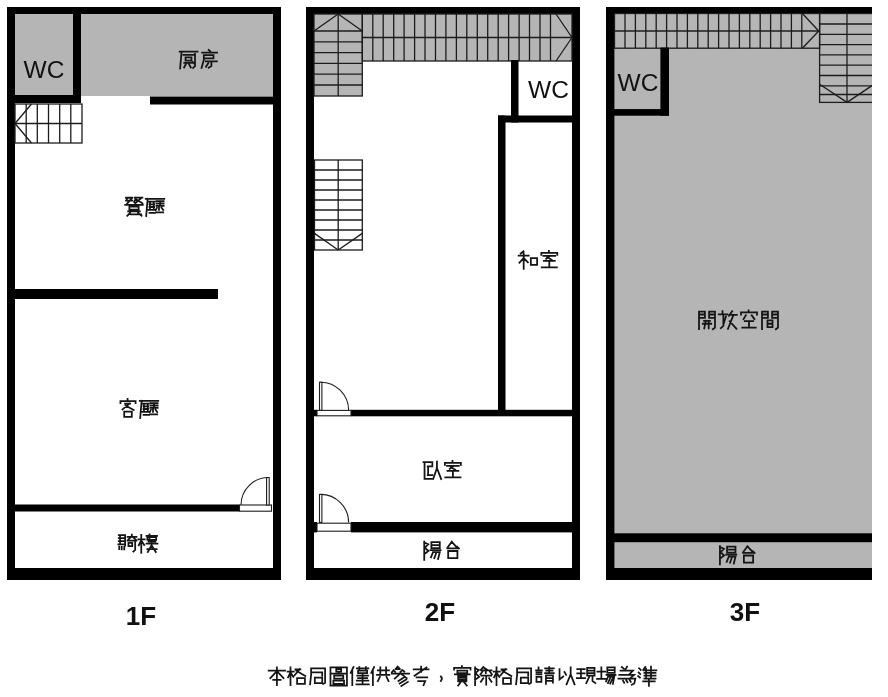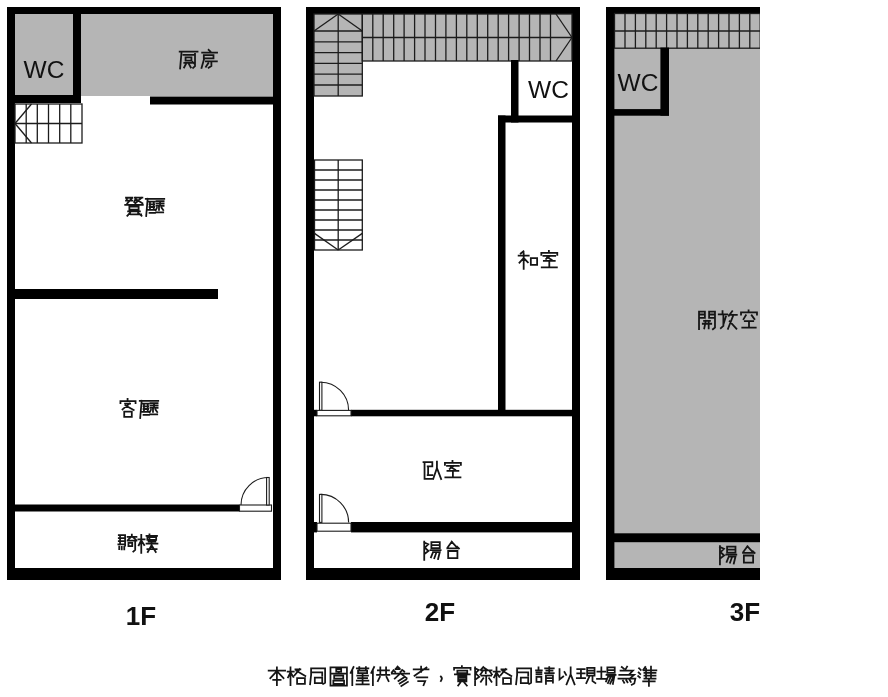--- a/index.html
+++ b/index.html
@@ -1,17 +1,17 @@
 <!DOCTYPE html>
 <html><head>
 <meta charset="utf-8">
 <title>Floor Plan</title>
 <style>
   html,body{margin:0;padding:0;background:#fff;}
-  #plan{position:relative;width:760px;height:697px;background:#fff;overflow:hidden;
+  #plan{position:relative;width:872px;height:697px;background:#fff;overflow:hidden;
         font-family:"Liberation Sans",sans-serif;}
 </style>
 </head>
 <body>
 
 <div id="plan">
 <svg width="888" height="697" viewBox="0 0 888 697">
 <rect x="0" y="0" width="888" height="697" fill="#fff"></rect>
 
 <g>

